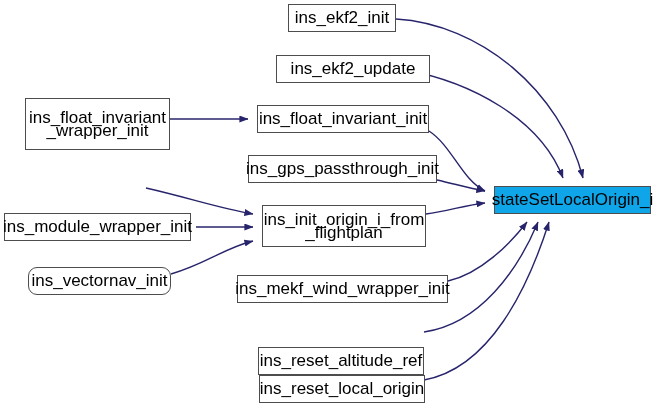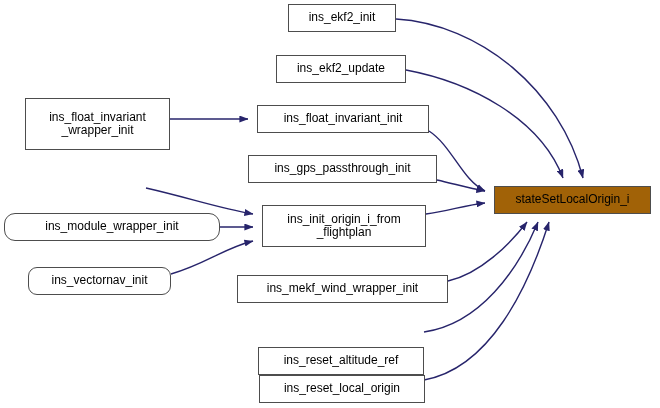--- a/index.html
+++ b/index.html
@@ -21,32 +21,32 @@
     top: 0;
     width: 660px;
     height: 408px;
   }
   .node {
     position: absolute;
     box-sizing: border-box;
     border: 1px solid #4d4d4d;
     background: #ffffff;
     color: #000000;
-    font-size: 12px;
+    font-size: 17px;
     line-height: 13.5px;
     display: flex;
     align-items: center;
     justify-content: center;
     text-align: center;
     white-space: pre-line;
     letter-spacing: 0px;
     z-index: 5;
   }
   .node.target {
-    background: #a16207;
+    background: #0ea5e9;
     border: 1px solid #4d4d4d;
   }
   .node-label {
     display: block;
     padding: 0 4px;
   }
 </style>
 </head>
 <body>
 
@@ -83,21 +83,21 @@
       <path d="M 424 332 C 480 324, 518 270, 538 222"></path>
 
       <path d="M 424 380 C 490 368, 528 288, 549 222"></path>
     </g>
   </svg>
 
   <div class="node" style="left:288px; top:4px; width:108px; height:28px;">
     <span class="node-label">ins_ekf2_init</span>
   </div>
 
-  <div class="node" style="left:276px; top:55px; width:130px; height:28px;">
+  <div class="node" style="left:276px; top:55px; width:154px; height:28px;">
     <span class="node-label">ins_ekf2_update</span>
   </div>
 
   <div class="node" style="left:25px; top:98px; width:145px; height:52px;">
     <span class="node-label">ins_float_invariant
 _wrapper_init</span>
   </div>
 
   <div class="node" style="left:257px; top:105px; width:172px; height:28px;">
     <span class="node-label">ins_float_invariant_init</span>
@@ -110,21 +110,21 @@
 
   <div class="node target" style="left:494px; top:186px; width:157px; height:28px;">
     <span class="node-label">stateSetLocalOrigin_i</span>
   </div>
 
   <div class="node" style="left:262px; top:205px; width:164px; height:42px;">
     <span class="node-label">ins_init_origin_i_from
 _flightplan</span>
   </div>
 
-  <div class="node" style="left:4px; top:213px; width:216px; height:28px;border-radius:11px;">
+  <div class="node" style="left:4px; top:213px; width:187px; height:28px;">
     <span class="node-label">ins_module_wrapper_init</span>
   </div>
 
   <div class="node" style="left:28px; top:267px; width:143px; height:28px;border-radius:9px;">
     <span class="node-label">ins_vectornav_init</span>
   </div>
 
   <div class="node" style="left:237px; top:275px; width:211px; height:28px;">
     <span class="node-label">ins_mekf_wind_wrapper_init</span>
   </div>

